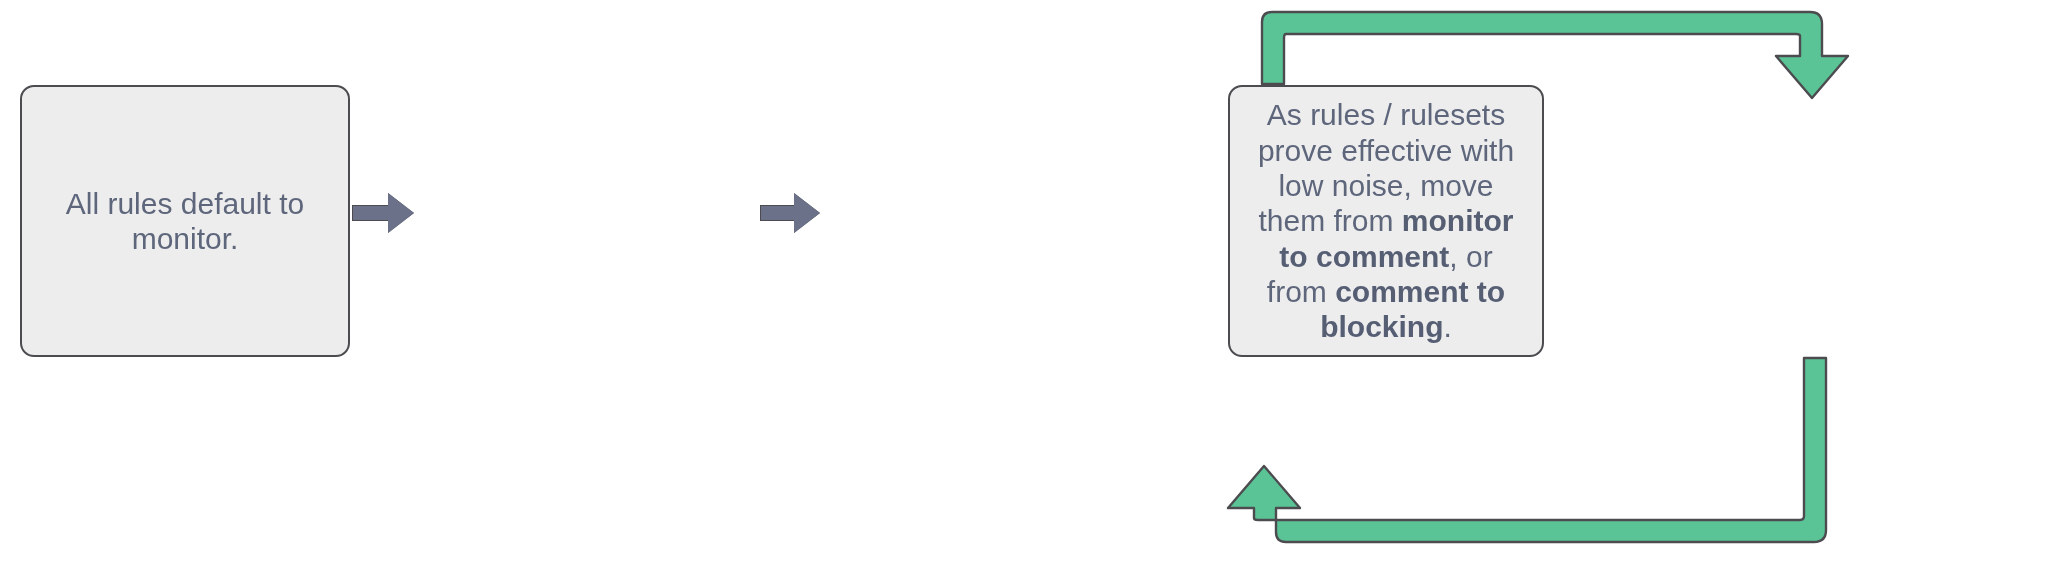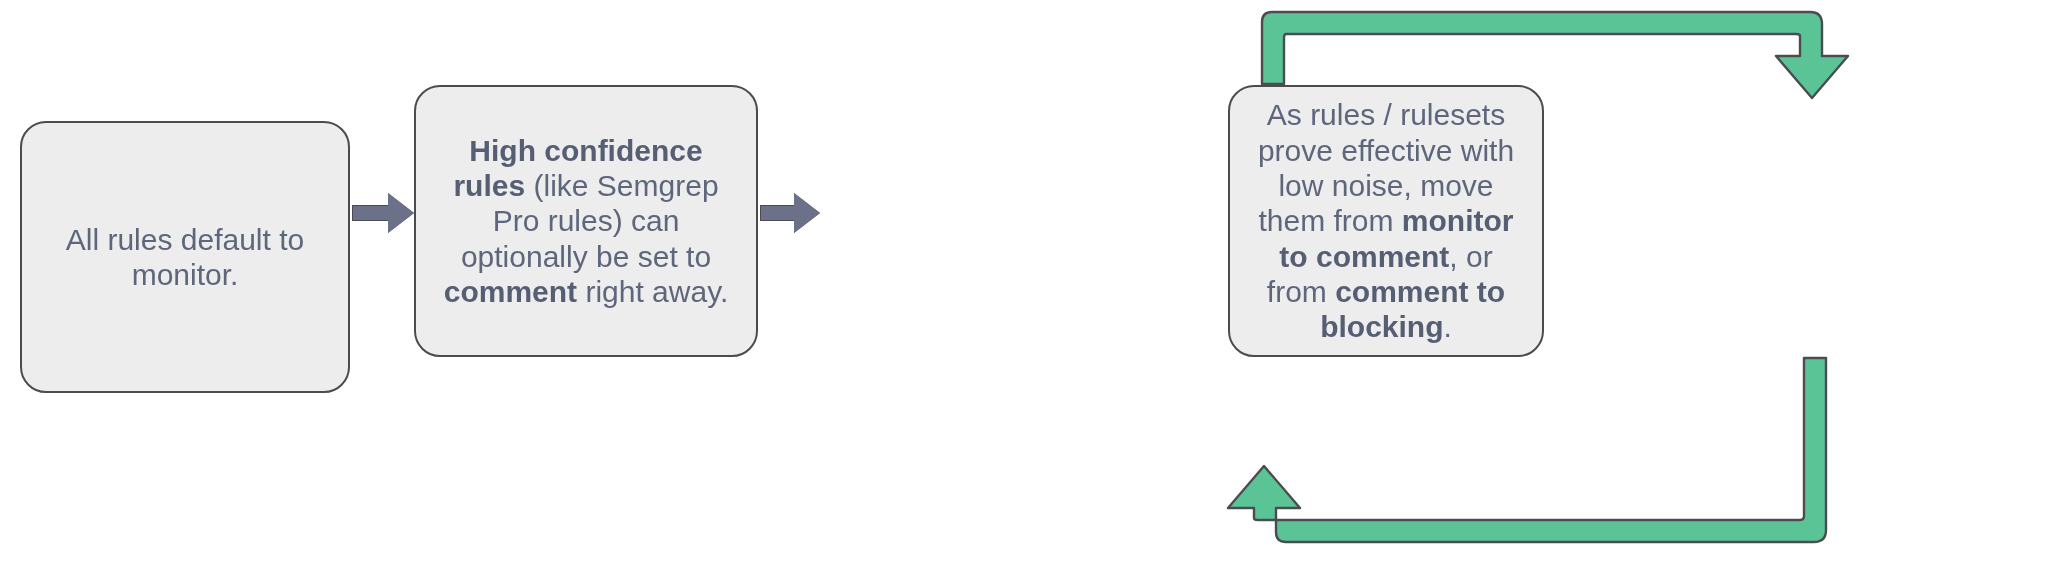--- a/index.html
+++ b/index.html
@@ -15,35 +15,35 @@
     width: 2054px;
     height: 566px;
     background: #ffffff;
     overflow: hidden;
   }
   .node {
     position: absolute;
     box-sizing: border-box;
     background: #ededed;
     border: 2.2px solid #4c4c50;
-    border-radius: 26px;
+    border-radius: 14px;
     display: flex;
     align-items: center;
     justify-content: center;
     text-align: center;
     color: #5e667c;
     font-size: 30px;
     line-height: 1.18;
     padding: 14px 22px;
   }
   .node .txt { display: block; width: 100%; }
   .node b { color: #565e74; font-weight: bold; }
 
   
-  #node-1 { left: 20px;   top: 85px;  width: 330px; height: 272px; margin-top: 36px; }
+  #node-1 { left: 20px;   top: 85px;  width: 330px; height: 272px; }
   #node-2 { left: 414px;  top: 85px;  width: 344px; height: 272px; }
   #node-3 { left: 820px;  top: 85px;  width: 337px; height: 272px; }
   #node-4 { left: 1228px; top: 85px;  width: 316px; height: 272px; }
 
   
   .arrow-grey { position: absolute; height: 40px; }
   .arrow-grey .shaft {
     position: absolute;
     left: 0; top: 12px;
     height: 16px;
@@ -130,22 +130,19 @@
 
   <div class="arrow-grey" id="arrow-2-3">
     <div class="shaft"></div>
     <div class="head"></div>
   </div>
 
   <div class="node" id="node-1">
     <span class="txt"><span>All rules default to monitor.</span></span>
   </div>
 
-  <div class="node" id="node-2">
-    <span class="txt"><b>High confidence rules</b><span> (like Semgrep Pro rules) can optionally be set to </span><b>comment</b><span> right away.</span></span>
-  </div>
 
 
   <div class="node" id="node-4">
     <span class="txt"><span>As rules / rulesets prove effective with low noise, move them from </span><b>monitor to comment</b><span>, or from </span><b>comment to blocking</b><span>.</span></span>
   </div>
 
 </div>
 
 </body></html>

